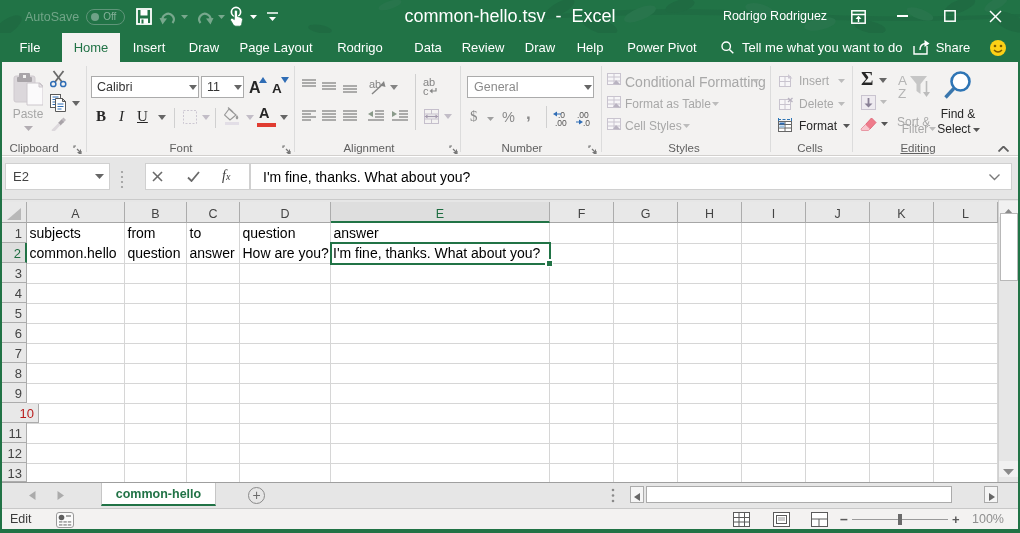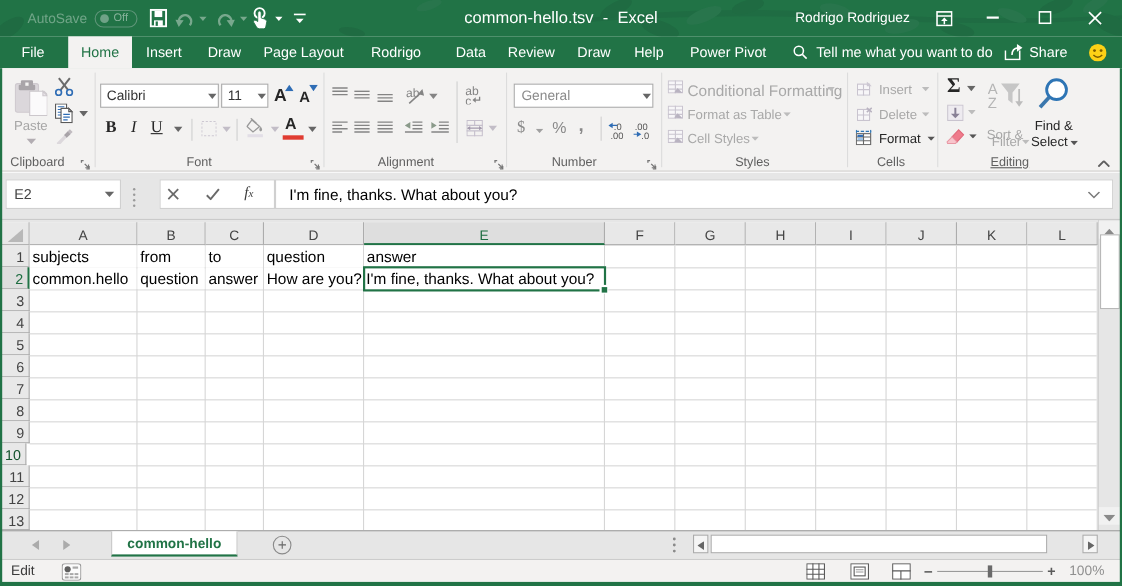--- a/index.html
+++ b/index.html
@@ -8,21 +8,21 @@
 #app { position:relative; width:1020px; height:533px; background:#fff; overflow:hidden; }
 .abs { position:absolute; }
 
 
 #titlebar { left:0; top:0; width:1020px; height:33px; background:#217346; color:#fff; }
 #titlebar svg.deco { position:absolute; left:0; top:0; }
 .qat { position:absolute; top:0; height:33px; display:flex; align-items:center; }
 #autosave { left:25px; color:#71a588; font-size:12.5px; }
 #autosave .pill { margin-left:7px; width:39px; height:16px; border:1px solid #5f9579; border-radius:8px; display:flex; align-items:center; font-size:10px; color:#86b29a; }
 #autosave .dot { width:8px; height:8px; background:#6fa287; border-radius:50%; margin:0 4px 0 4px; }
-#title-text { position:absolute; top:0; left:400px; width:220px; height:33px; line-height:33px; text-align:center; font-size:15px; color:#fff; }
+#title-text { position:absolute; top:0; left:400px; width:220px; height:33px; line-height:33px; text-align:center; font-size:18px; color:#fff; }
 #user-name { position:absolute; top:0; left:710px; width:130px; height:33px; line-height:33px; text-align:center; font-size:12.5px; color:#fff; }
 
 
 #menubar { left:0; top:33px; width:1020px; height:29px; background:#217346; }
 .mtab { position:absolute; top:0; height:29px; line-height:29px; color:#fff; font-size:13px; text-align:center; }
 #tab-home { background:#f3f2f1; color:#217346; }
 #tellme { position:absolute; top:0; height:29px; line-height:29px; color:#fff; font-size:13px; }
 
 
 #ribbon { left:0; top:62px; width:1020px; height:94px; background:#f3f2f1; border-bottom:1px solid #d2d0ce; }
@@ -537,21 +537,21 @@
     <div class="abs" style="left:934px;top:2px;width:64px;height:21px;background:#e8e8e8;border-right:1px solid #acacac;border-bottom:1px solid #a6a6a6;text-align:center;font-size:12.5px;color:#444;line-height:25px;">L</div>
     <div class="abs" style="left:0;top:23px;width:27px;height:20px;background:#e8e8e8;border-right:1px solid #acacac;border-bottom:1px solid #acacac;text-align:right;padding-right:4px;font-size:13px;color:#444;line-height:22px;">1</div>
     <div class="abs" style="left:0;top:43px;width:27px;height:20px;background:#dedede;border-right:2px solid #217346;border-bottom:1px solid #acacac;text-align:right;padding-right:4px;font-size:13px;color:#1e6d41;line-height:22px;">2</div>
     <div class="abs" style="left:0;top:63px;width:27px;height:20px;background:#e8e8e8;border-right:1px solid #acacac;border-bottom:1px solid #acacac;text-align:right;padding-right:4px;font-size:13px;color:#444;line-height:22px;">3</div>
     <div class="abs" style="left:0;top:83px;width:27px;height:20px;background:#e8e8e8;border-right:1px solid #acacac;border-bottom:1px solid #acacac;text-align:right;padding-right:4px;font-size:13px;color:#444;line-height:22px;">4</div>
     <div class="abs" style="left:0;top:103px;width:27px;height:20px;background:#e8e8e8;border-right:1px solid #acacac;border-bottom:1px solid #acacac;text-align:right;padding-right:4px;font-size:13px;color:#444;line-height:22px;">5</div>
     <div class="abs" style="left:0;top:123px;width:27px;height:20px;background:#e8e8e8;border-right:1px solid #acacac;border-bottom:1px solid #acacac;text-align:right;padding-right:4px;font-size:13px;color:#444;line-height:22px;">6</div>
     <div class="abs" style="left:0;top:143px;width:27px;height:20px;background:#e8e8e8;border-right:1px solid #acacac;border-bottom:1px solid #acacac;text-align:right;padding-right:4px;font-size:13px;color:#444;line-height:22px;">7</div>
     <div class="abs" style="left:0;top:163px;width:27px;height:20px;background:#e8e8e8;border-right:1px solid #acacac;border-bottom:1px solid #acacac;text-align:right;padding-right:4px;font-size:13px;color:#444;line-height:22px;">8</div>
     <div class="abs" style="left:0;top:183px;width:27px;height:20px;background:#e8e8e8;border-right:1px solid #acacac;border-bottom:1px solid #acacac;text-align:right;padding-right:4px;font-size:13px;color:#444;line-height:22px;">9</div>
-    <div class="abs" style="left:0;top:203px;width:24px;height:20px;background:#e8e8e8;border-right:1px solid #acacac;border-bottom:1px solid #acacac;text-align:right;padding-right:4px;font-size:13px;color:#14532d;line-height:22px;">10</div>
+    <div class="abs" style="left:0;top:203px;width:39px;height:20px;background:#e8e8e8;border-right:1px solid #acacac;border-bottom:1px solid #acacac;text-align:right;padding-right:4px;font-size:13px;color:#b91c1c;line-height:22px;">10</div>
     <div class="abs" style="left:0;top:223px;width:27px;height:20px;background:#e8e8e8;border-right:1px solid #acacac;border-bottom:1px solid #acacac;text-align:right;padding-right:4px;font-size:13px;color:#444;line-height:22px;">11</div>
     <div class="abs" style="left:0;top:243px;width:27px;height:20px;background:#e8e8e8;border-right:1px solid #acacac;border-bottom:1px solid #acacac;text-align:right;padding-right:4px;font-size:13px;color:#444;line-height:22px;">12</div>
     <div class="abs" style="left:0;top:263px;width:27px;height:19px;background:#e8e8e8;border-right:1px solid #acacac;border-bottom:1px solid #acacac;text-align:right;padding-right:4px;font-size:13px;color:#444;line-height:21px;">13</div>
     <div class="abs" style="left:124px;top:23px;width:1px;height:259px;background:#d6d6d6;"></div>
     <div class="abs" style="left:186px;top:23px;width:1px;height:259px;background:#d6d6d6;"></div>
     <div class="abs" style="left:239px;top:23px;width:1px;height:259px;background:#d6d6d6;"></div>
     <div class="abs" style="left:330px;top:23px;width:1px;height:259px;background:#d6d6d6;"></div>
     <div class="abs" style="left:549px;top:23px;width:1px;height:259px;background:#d6d6d6;"></div>
     <div class="abs" style="left:613px;top:23px;width:1px;height:259px;background:#d6d6d6;"></div>
     <div class="abs" style="left:677px;top:23px;width:1px;height:259px;background:#d6d6d6;"></div>

